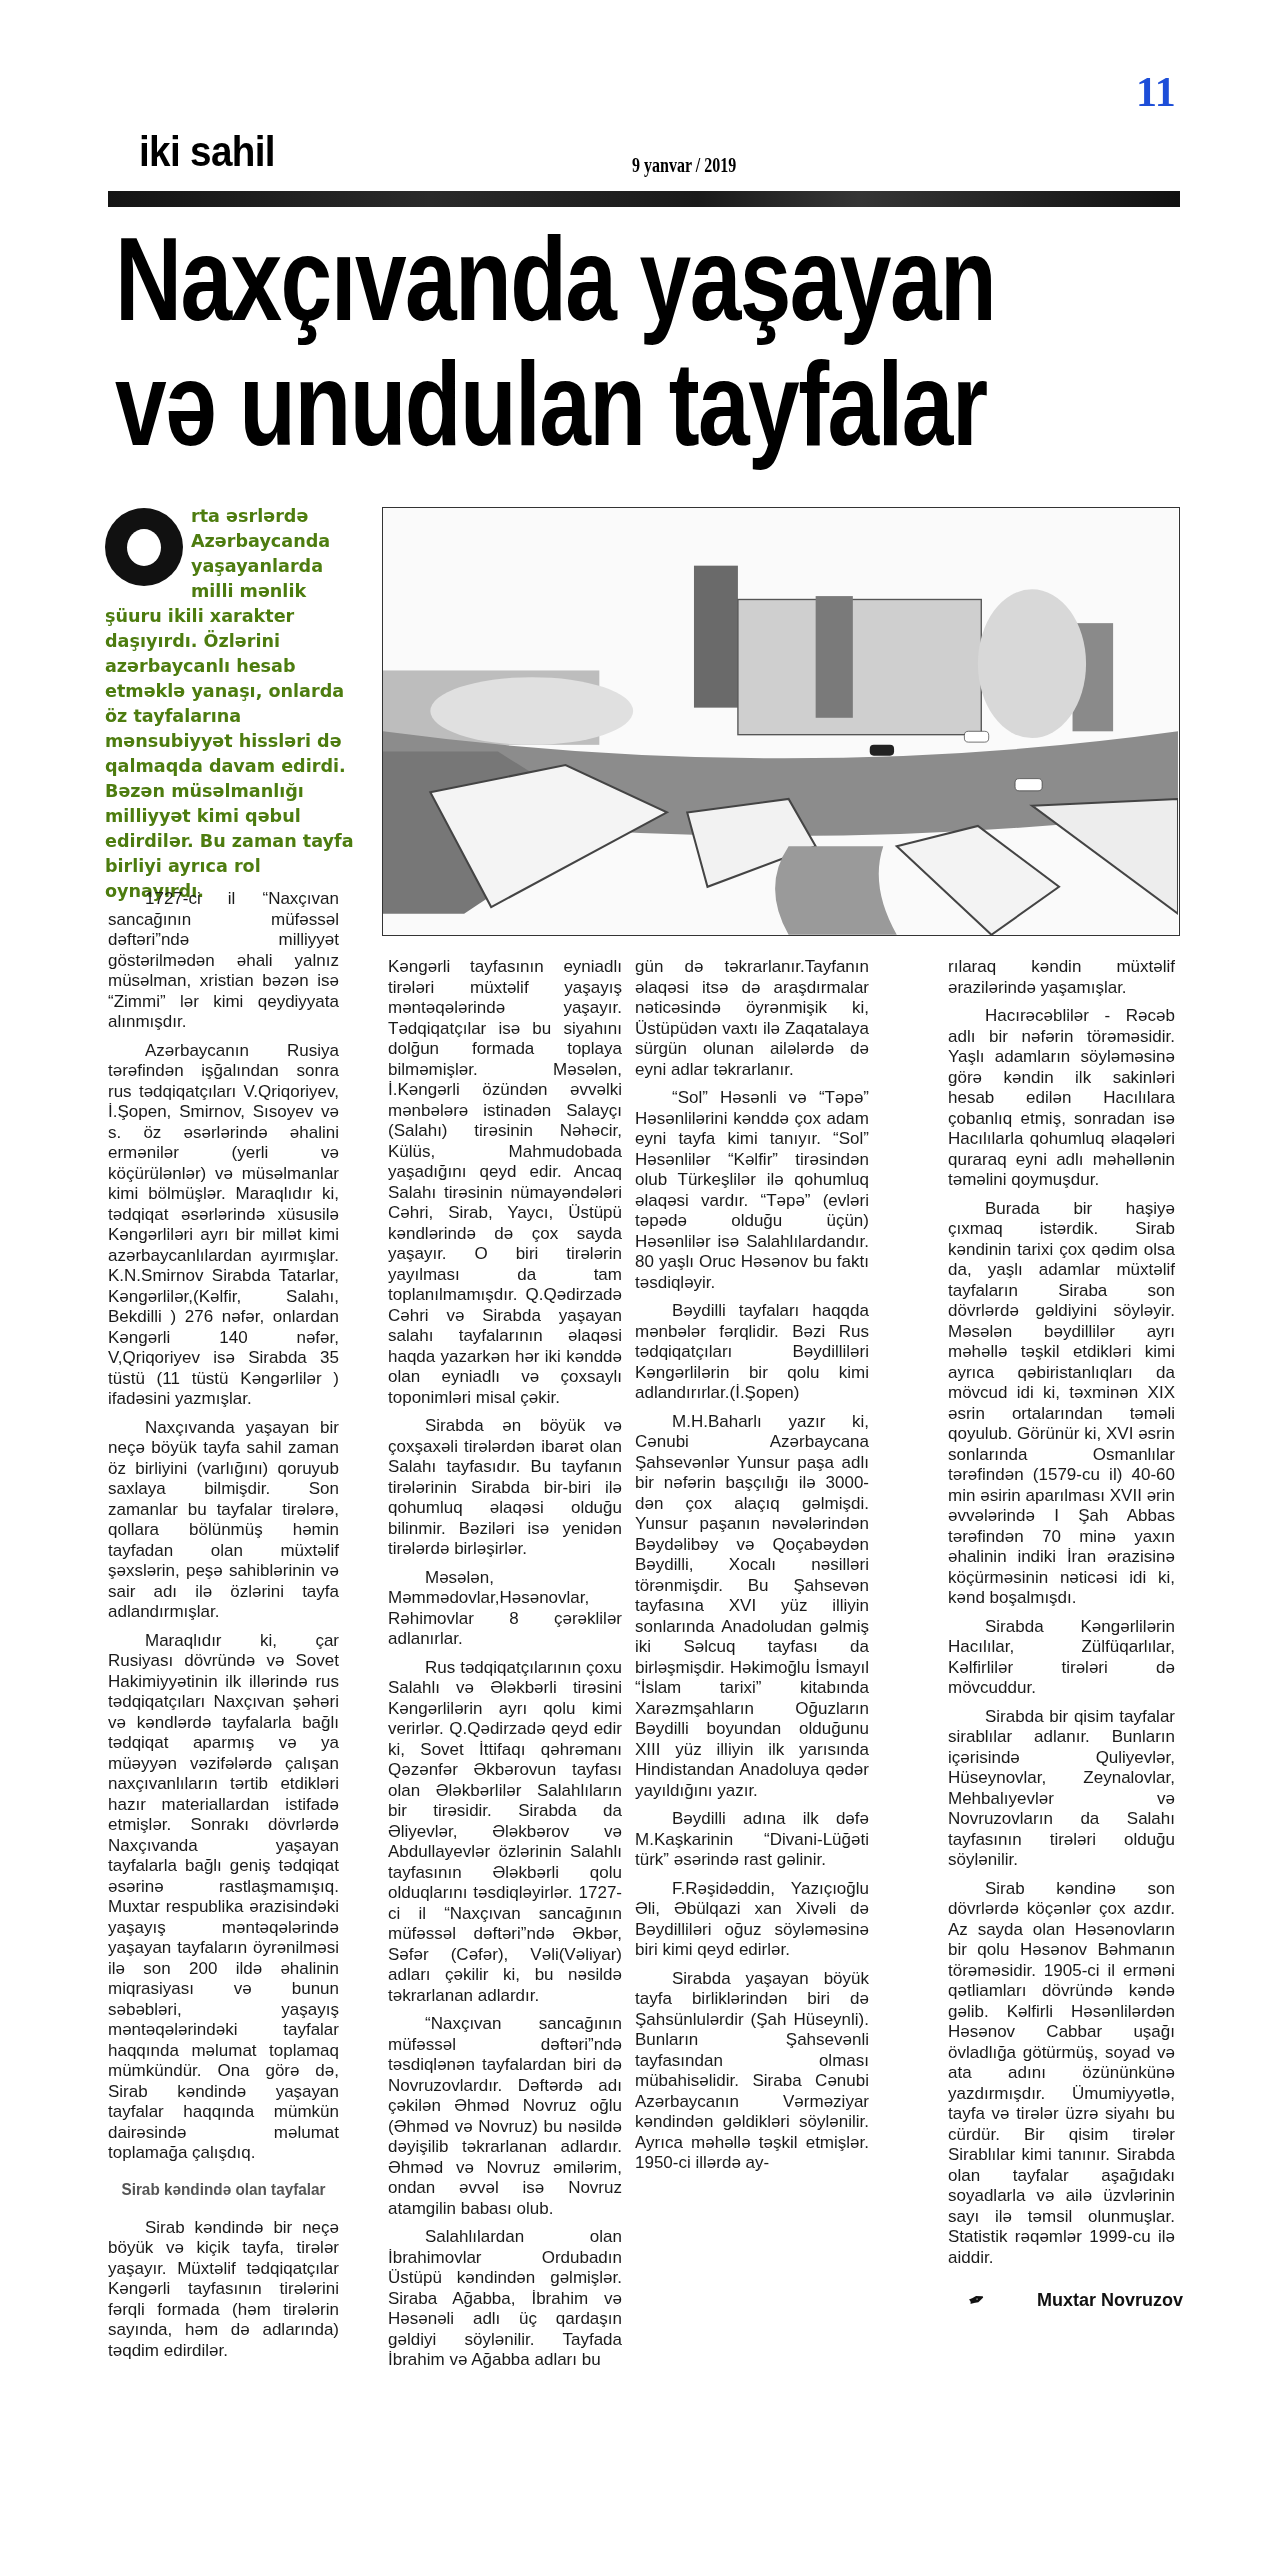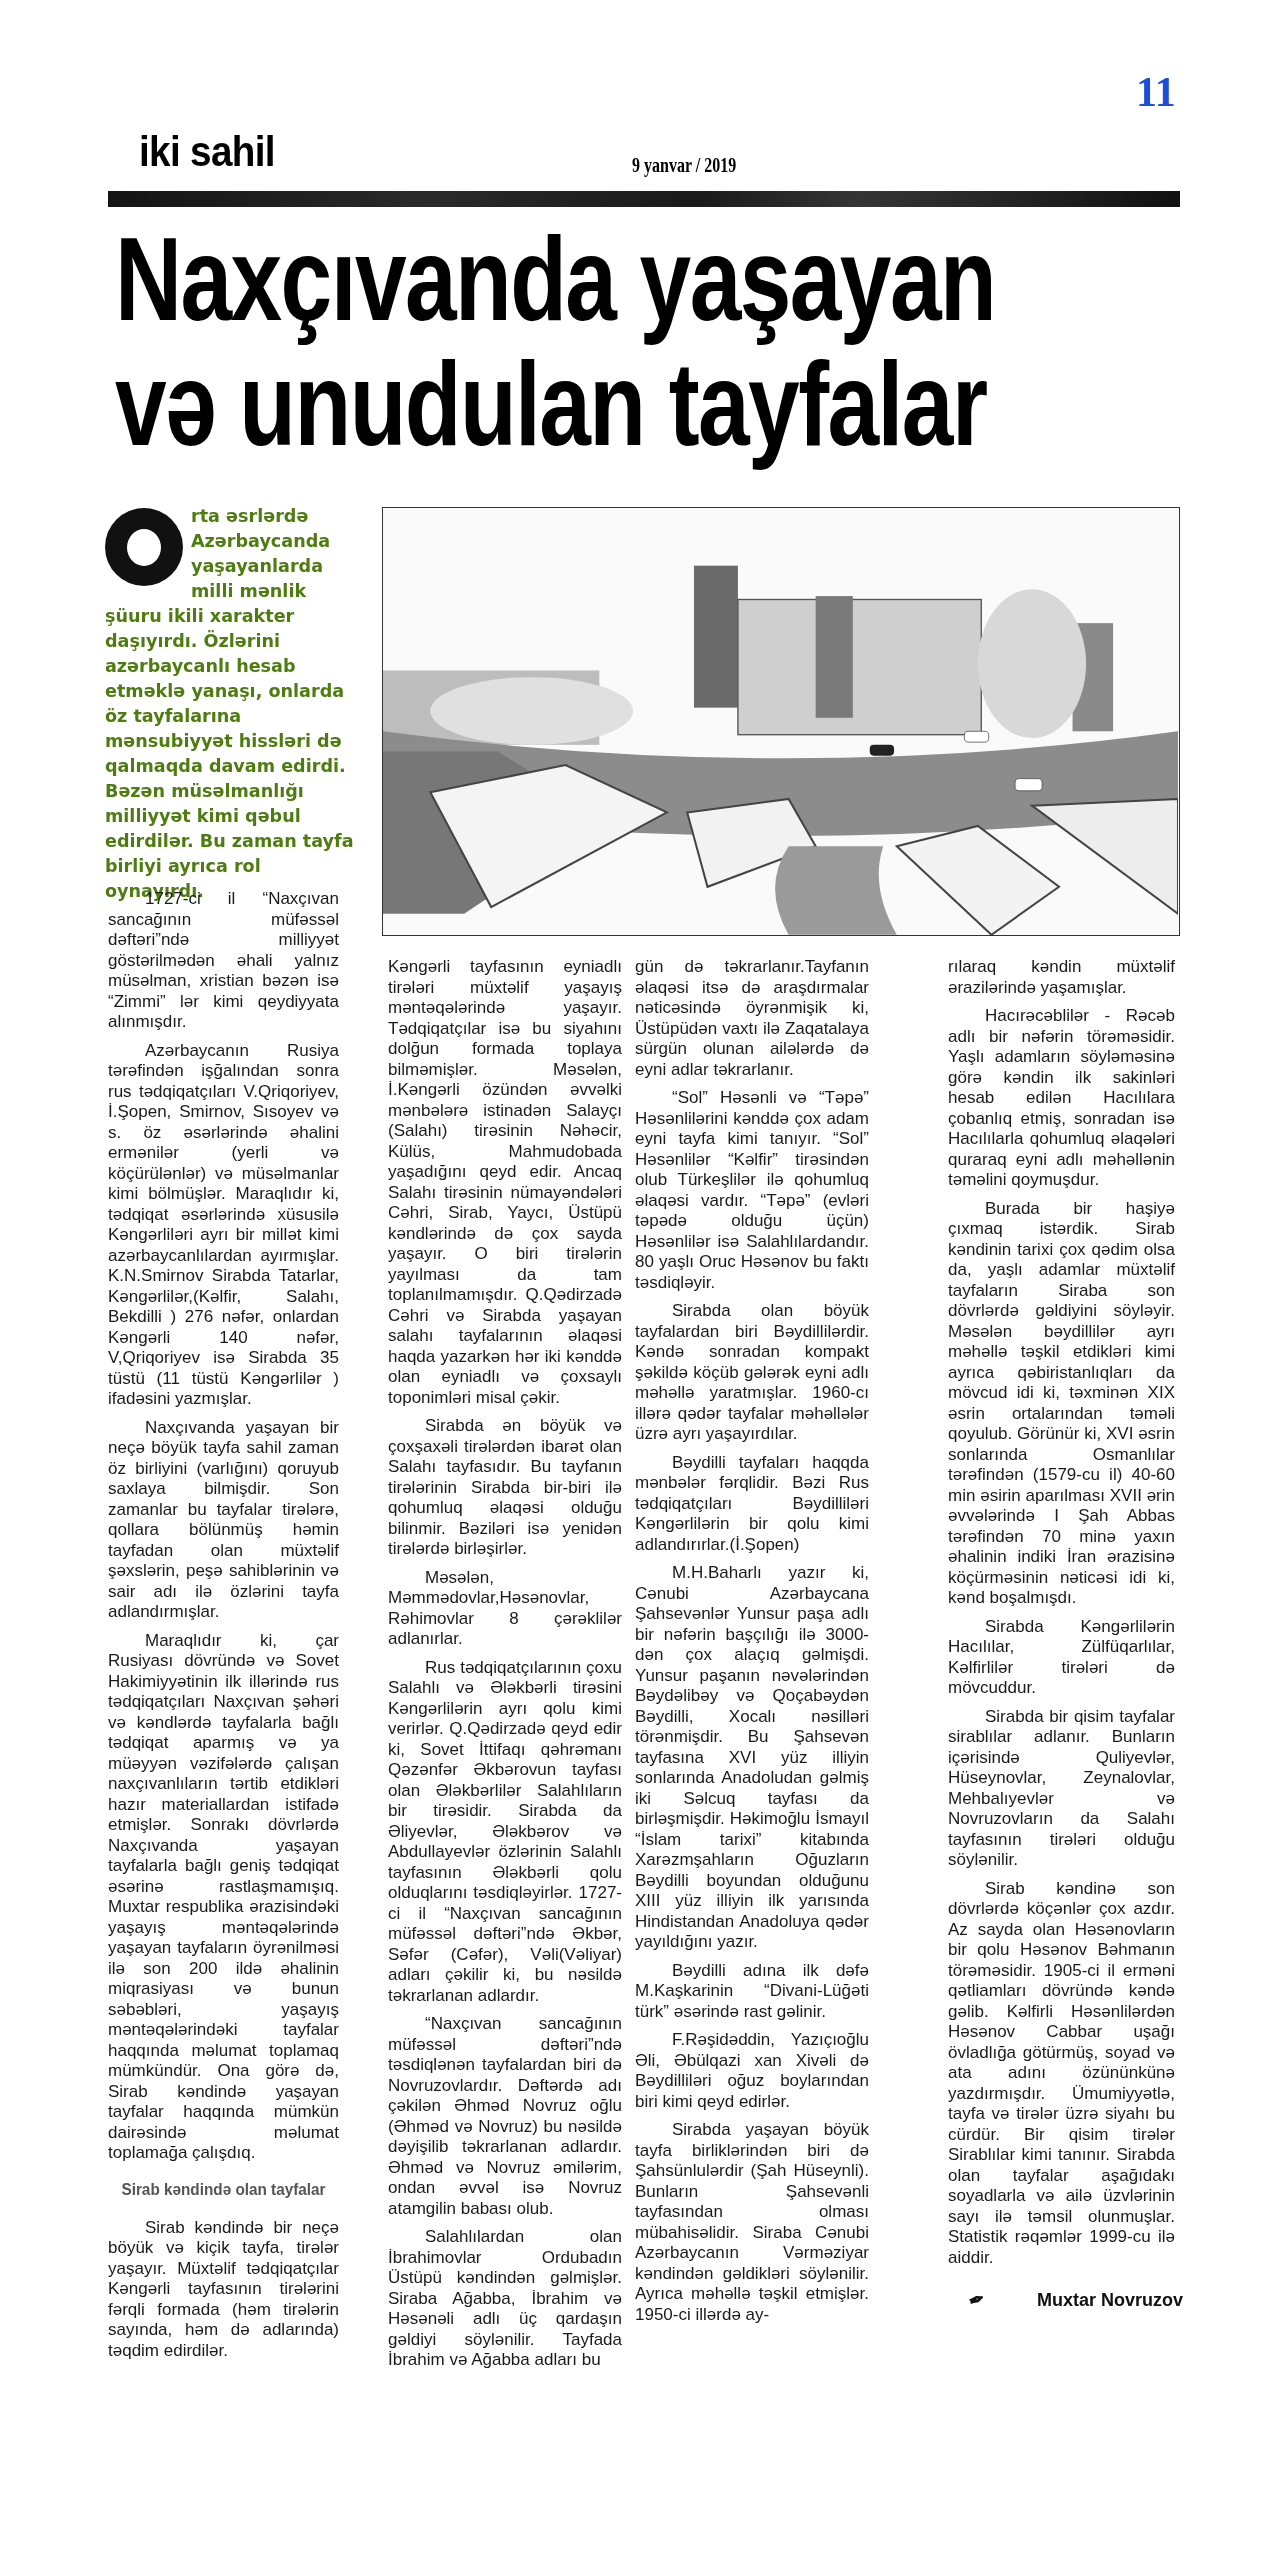--- a/index.html
+++ b/index.html
@@ -80,25 +80,24 @@
   <p>Sirabda ən böyük və çoxşaxəli tirələrdən ibarət olan Salahı tayfasıdır. Bu tayfanın tirələrinin Sirabda bir-biri ilə qohumluq əlaqəsi olduğu bilinmir. Bəziləri isə yenidən tirələrdə birləşirlər.</p>
   <p>Məsələn, Məmmədovlar,Həsənovlar, Rəhimovlar 8 çərəklilər adlanırlar.</p>
   <p>Rus tədqiqatçılarının çoxu Salahlı və Ələkbərli tirəsini Kəngərlilərin ayrı qolu kimi verirlər. Q.Qədirzadə qeyd edir ki, Sovet İttifaqı qəhrəmanı Qəzənfər Əkbərovun tayfası olan Ələkbərlilər Salahlıların bir tirəsidir. Sirabda da Əliyevlər, Ələkbərov və Abdullayevlər özlərinin Salahlı tayfasının Ələkbərli qolu olduqlarını təsdiqləyirlər. 1727-ci il “Naxçıvan sancağının müfəssəl dəftəri”ndə Əkbər, Səfər (Cəfər), Vəli(Vəliyar) adları çəkilir ki, bu nəsildə təkrarlanan adlardır.</p>
   <p>“Naxçıvan sancağının müfəssəl dəftəri”ndə təsdiqlənən tayfalardan biri də Novruzovlardır. Dəftərdə adı çəkilən Əhməd Novruz oğlu (Əhməd və Novruz) bu nəsildə dəyişilib təkrarlanan adlardır. Əhməd və Novruz əmilərim, ondan əvvəl isə Novruz atamgilin babası olub.</p>
   <p>Salahlılardan olan İbrahimovlar Ordubadın Üstüpü kəndindən gəlmişlər. Siraba Ağabba, İbrahim və Həsənəli adlı üç qardaşın gəldiyi söylənilir. Tayfada İbrahim və Ağabba adları bu</p>
 </div>
 
 <div class="abs col c3">
   <p class="noindent">gün də təkrarlanır.Tayfanın əlaqəsi itsə də araşdırmalar nəticəsində öyrənmişik ki, Üstüpüdən vaxtı ilə Zaqatalaya sürgün olunan ailələrdə də eyni adlar təkrarlanır.</p>
   <p>“Sol” Həsənli və “Təpə” Həsənlilərini kənddə çox adam eyni tayfa kimi tanıyır. “Sol” Həsənlilər “Kəlfir” tirəsindən olub Türkeşlilər ilə qohumluq əlaqəsi vardır. “Təpə” (evləri təpədə olduğu üçün) Həsənlilər isə Salahlılardandır. 80 yaşlı Oruc Həsənov bu faktı təsdiqləyir.</p>
-  <p>Sirabda olan böyük tayfalardan biri Bəydillilərdir. Kəndə sonradan kompakt şəkildə köçüb gələrək eyni adlı məhəllə yaratmışlar. 1960-cı illərə qədər tayfalar məhəllələr üzrə ayrı yaşayırdılar.</p>
   <p>Bəydilli tayfaları haqqda mənbələr fərqlidir. Bəzi Rus tədqiqatçıları Bəydilliləri Kəngərlilərin bir qolu kimi adlandırırlar.(İ.Şopen)</p>
   <p>M.H.Baharlı yazır ki, Cənubi Azərbaycana Şahsevənlər Yunsur paşa adlı bir nəfərin başçılığı ilə 3000-dən çox alaçıq gəlmişdi. Yunsur paşanın nəvələrindən Bəydəlibəy və Qoçabəydən Bəydilli, Xocalı nəsilləri törənmişdir. Bu Şahsevən tayfasına XVI yüz illiyin sonlarında Anadoludan gəlmiş iki Səlcuq tayfası da birləşmişdir. Həkimoğlu İsmayıl “İslam tarixi” kitabında Xarəzmşahların Oğuzların Bəydilli boyundan olduğunu XIII yüz illiyin ilk yarısında Hindistandan Anadoluya qədər yayıldığını yazır.</p>
   <p>Bəydilli adına ilk dəfə M.Kaşkarinin “Divani-Lüğəti türk” əsərində rast gəlinir.</p>
-  <p>F.Rəşidəddin, Yazıçıoğlu Əli, Əbülqazi xan Xivəli də Bəydilliləri oğuz boylarından biri kimi qeyd edirlər.</p>
+  <p>F.Rəşidəddin, Yazıçıoğlu Əli, Əbülqazi xan Xivəli də Bəydilliləri oğuz söyləməsinə biri kimi qeyd edirlər.</p>
   <p>Sirabda yaşayan böyük tayfa birliklərindən biri də Şahsünlulərdir (Şah Hüseynli). Bunların Şahsevənli tayfasından olması mübahisəlidir. Siraba Cənubi Azərbaycanın Vərməziyar kəndindən gəldikləri söylənilir. Ayrıca məhəllə təşkil etmişlər. 1950-ci illərdə ay-</p>
 </div>
 
 <div class="abs col c4">
   <p class="noindent">rılaraq kəndin müxtəlif ərazilərində yaşamışlar.</p>
   <p>Hacırəcəblilər - Rəcəb adlı bir nəfərin törəməsidir. Yaşlı adamların söyləməsinə görə kəndin ilk sakinləri hesab edilən Hacılılara çobanlıq etmiş, sonradan isə Hacılılarla qohumluq əlaqələri quraraq eyni adlı məhəllənin təməlini qoymuşdur.</p>
   <p>Burada bir haşiyə çıxmaq istərdik. Sirab kəndinin tarixi çox qədim olsa da, yaşlı adamlar müxtəlif tayfaların Siraba son dövrlərdə gəldiyini söyləyir. Məsələn bəydillilər ayrı məhəllə təşkil etdikləri kimi ayrıca qəbiristanlıqları da mövcud idi ki, təxminən XIX əsrin ortalarından təməli qoyulub. Görünür ki, XVI əsrin sonlarında Osmanlılar tərəfindən (1579-cu il) 40-60 min əsirin aparılması XVII ərin əvvələrində I Şah Abbas tərəfindən 70 minə yaxın əhalinin indiki İran ərazisinə köçürməsinin nəticəsi idi ki, kənd boşalmışdı.</p>
   <p>Sirabda Kəngərlilərin Hacılılar, Zülfüqarlılar, Kəlfirlilər tirələri də mövcuddur.</p>
   <p>Sirabda bir qisim tayfalar sirablılar adlanır. Bunların içərisində Quliyevlər, Hüseynovlar, Zeynalovlar, Mehbalıyevlər və Novruzovların da Salahı tayfasının tirələri olduğu söylənilir.</p>
   <p>Sirab kəndinə son dövrlərdə köçənlər çox azdır. Az sayda olan Həsənovların bir qolu Həsənov Bəhmanın törəməsidir. 1905-ci il erməni qətliamları dövründə kəndə gəlib. Kəlfirli Həsənlilərdən Həsənov Cabbar uşağı övladlığa götürmüş, soyad və ata adını özününkünə yazdırmışdır. Ümumiyyətlə, tayfa və tirələr üzrə siyahı bu cürdür. Bir qisim tirələr Sirablılar kimi tanınır. Sirabda olan tayfalar aşağıdakı soyadlarla və ailə üzvlərinin sayı ilə təmsil olunmuşlar. Statistik rəqəmlər 1999-cu ilə aiddir.</p>

